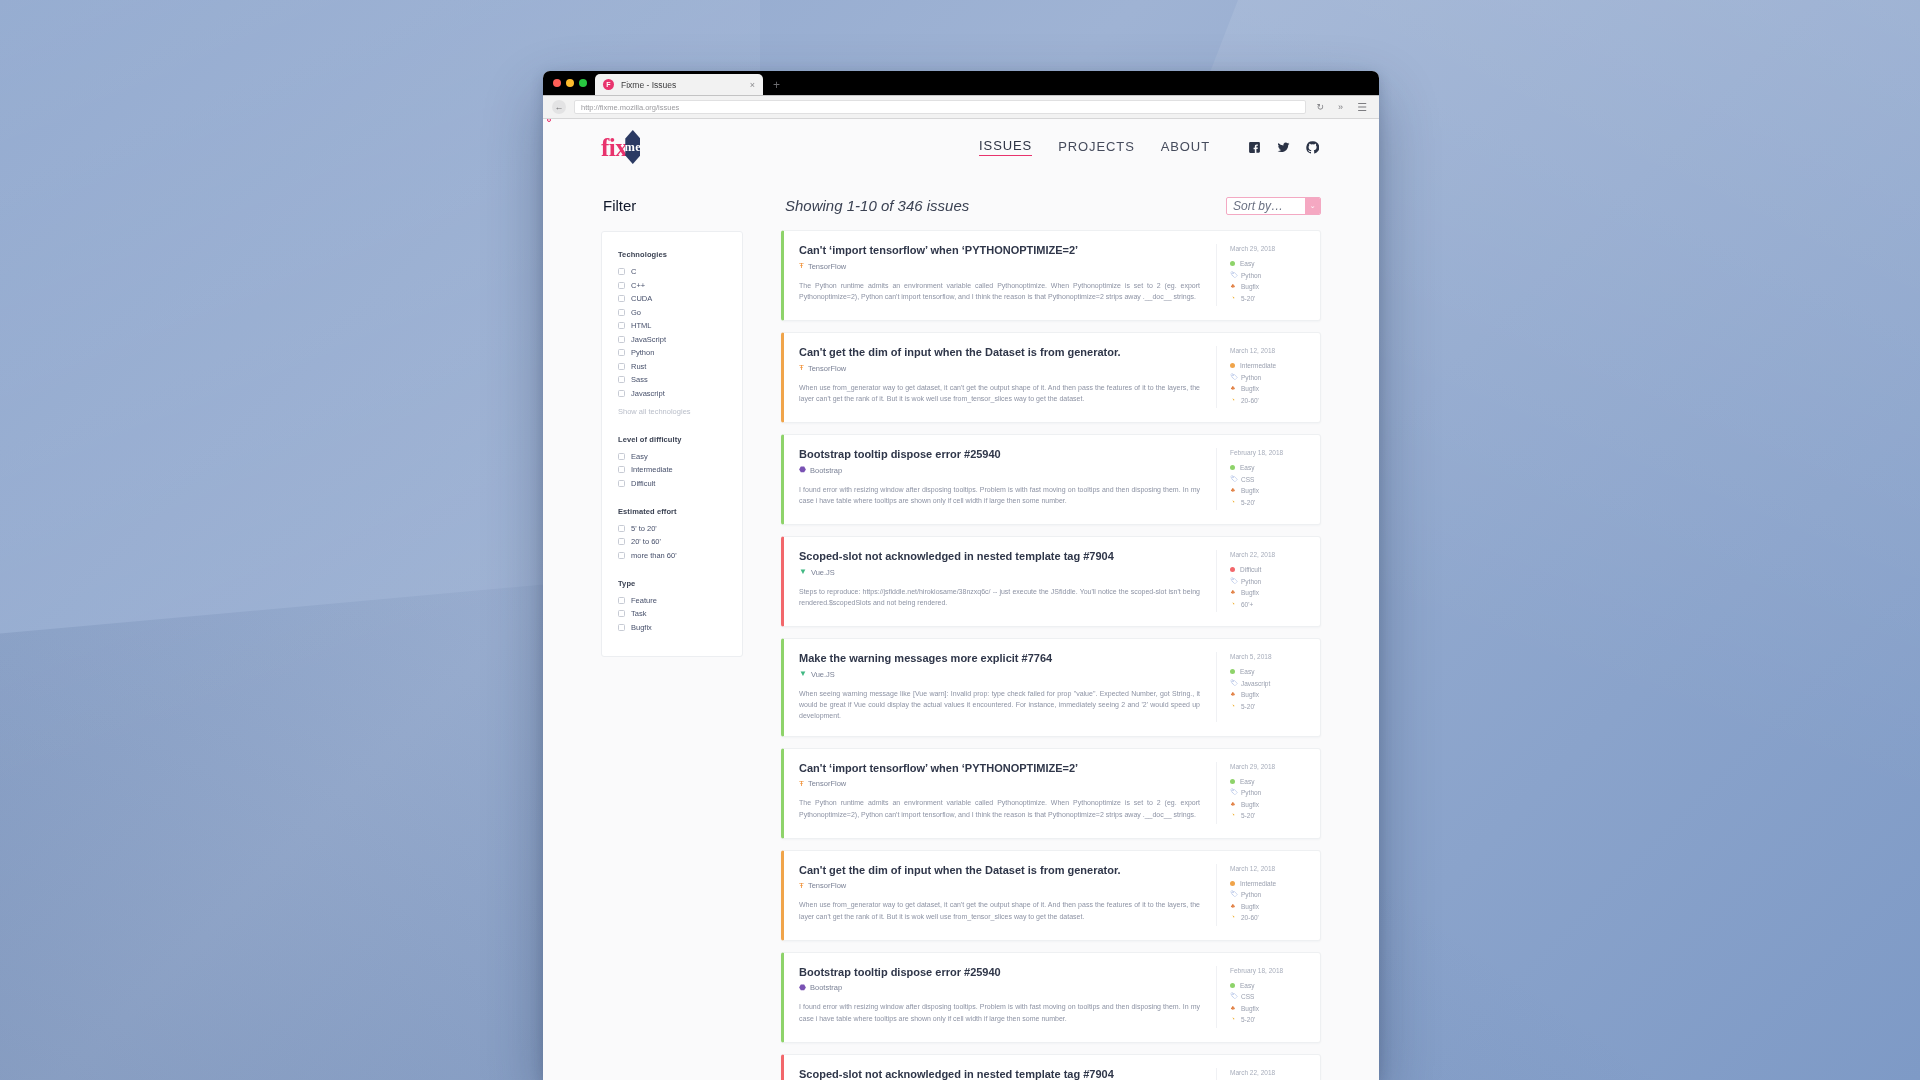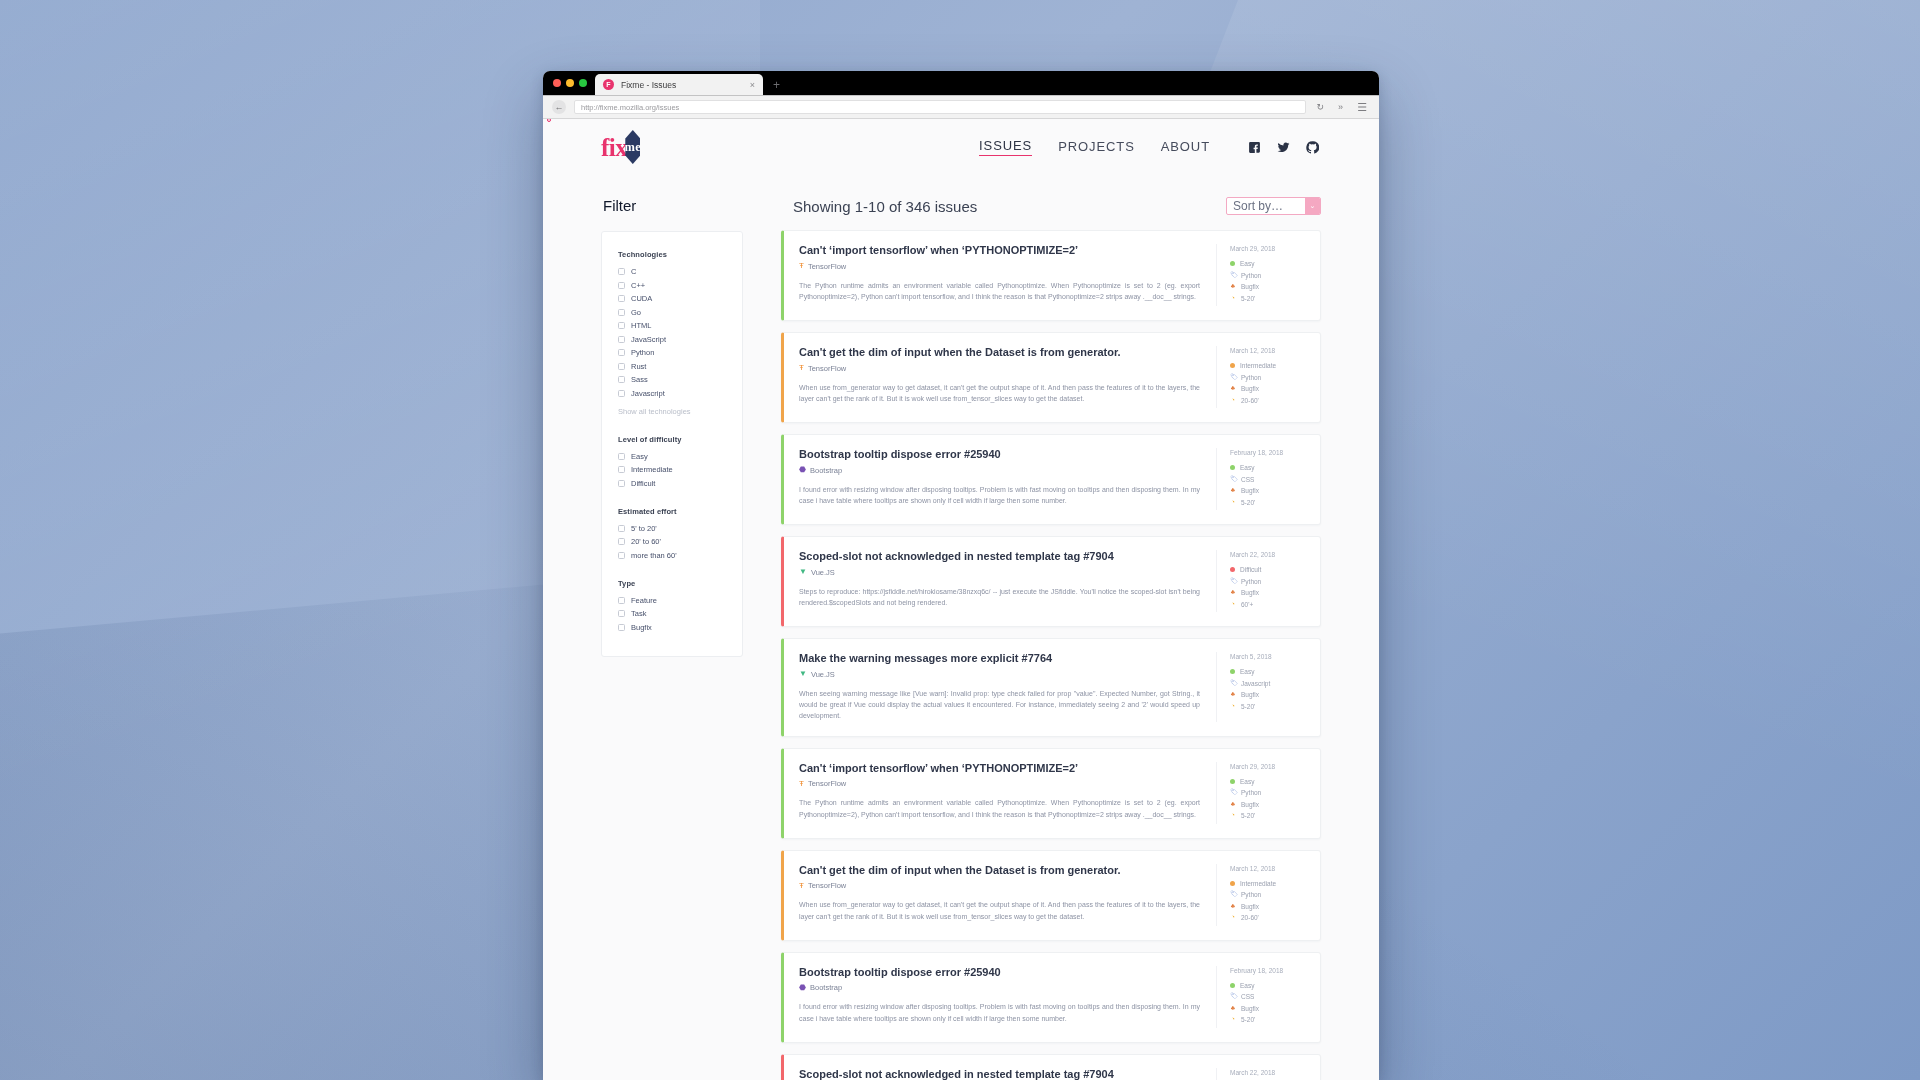--- a/index.html
+++ b/index.html
@@ -124,22 +124,23 @@
     background:#fff; flex:none;
   }
   .flabel { font-size:7.5px; color:#47506b; }
   .showall {
     font-size:7.5px; color:#b9bec9; margin-top:9px; margin-left:0;
   }
 
   
   .main { flex:1; margin-left:38px; }
   .listhead {
-    display:flex; align-items:flex-end; justify-content:space-between;
-    margin:22px 0 15px 12px;
+    display:flex; align-items:flex-start; justify-content:space-between;
+    margin:22px 0 15px 4px;
+    font-style:italic;
   }
   .showing { font-size:15px; color:#3b4253; }
   .sortsel {
     width:95px; height:18px; border:1px solid #f3a9c3; border-radius:2px;
     background:#fff; display:flex; align-items:stretch; overflow:hidden;
   }
   .sortsel .txt {
     flex:1; display:flex; align-items:center; padding-left:6px;
     font-size:12px; color:#6b7183;
   }

